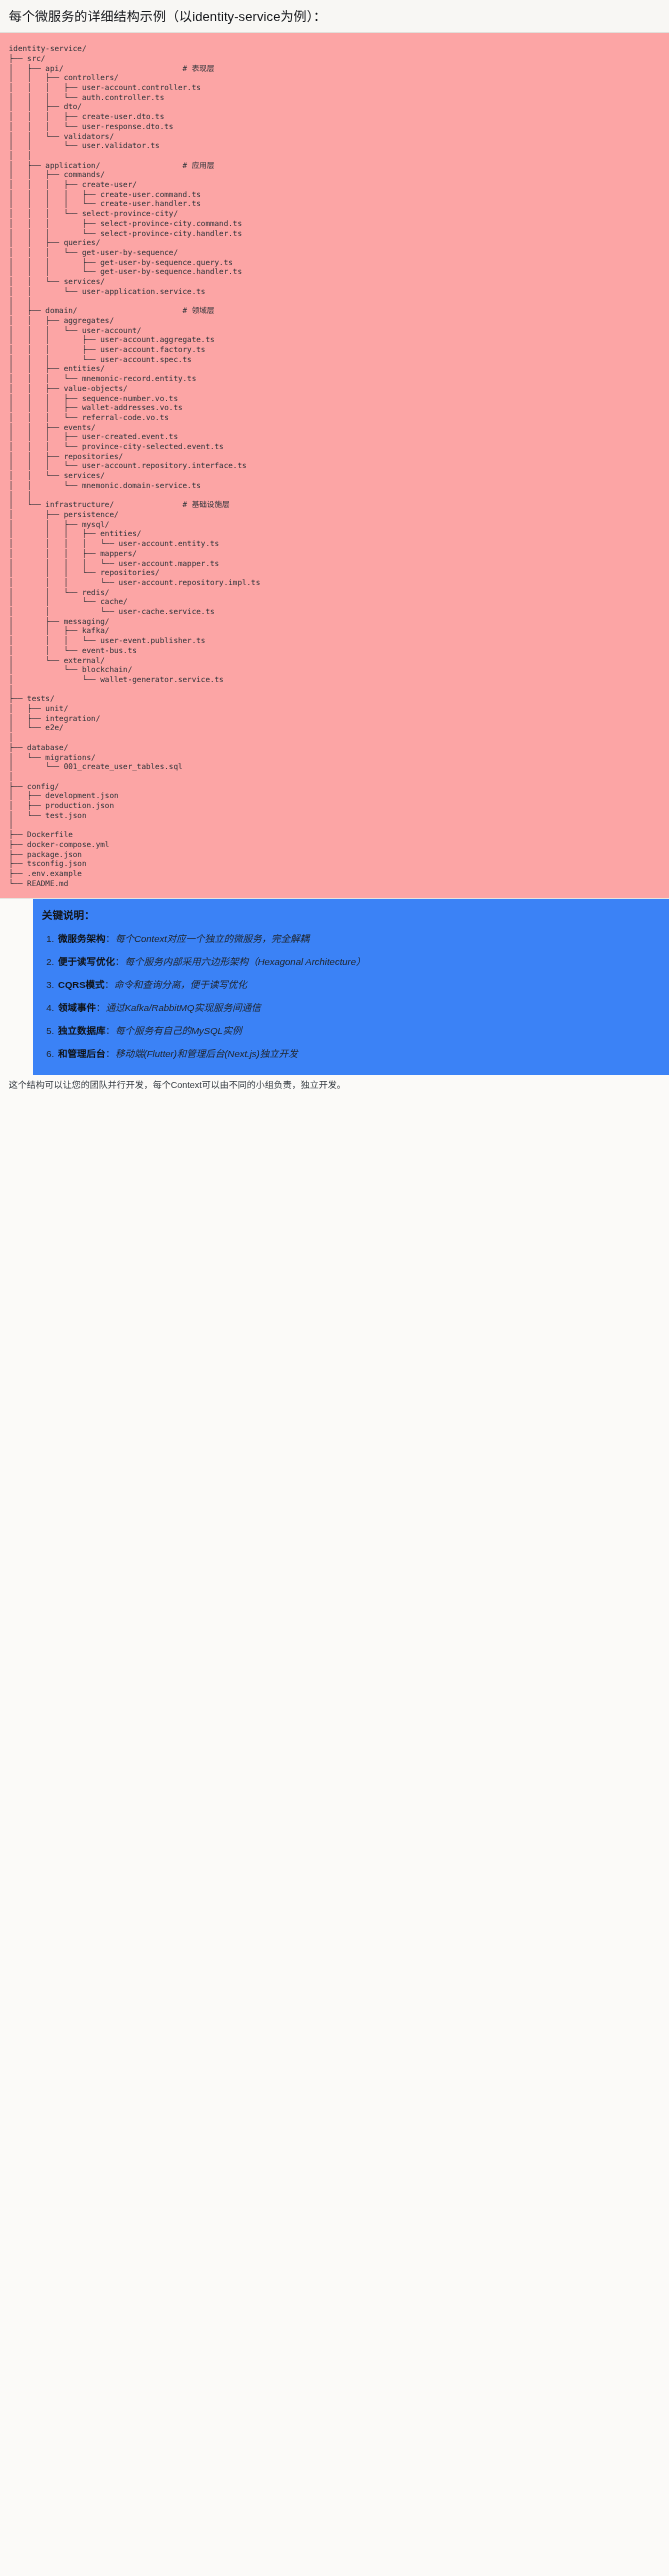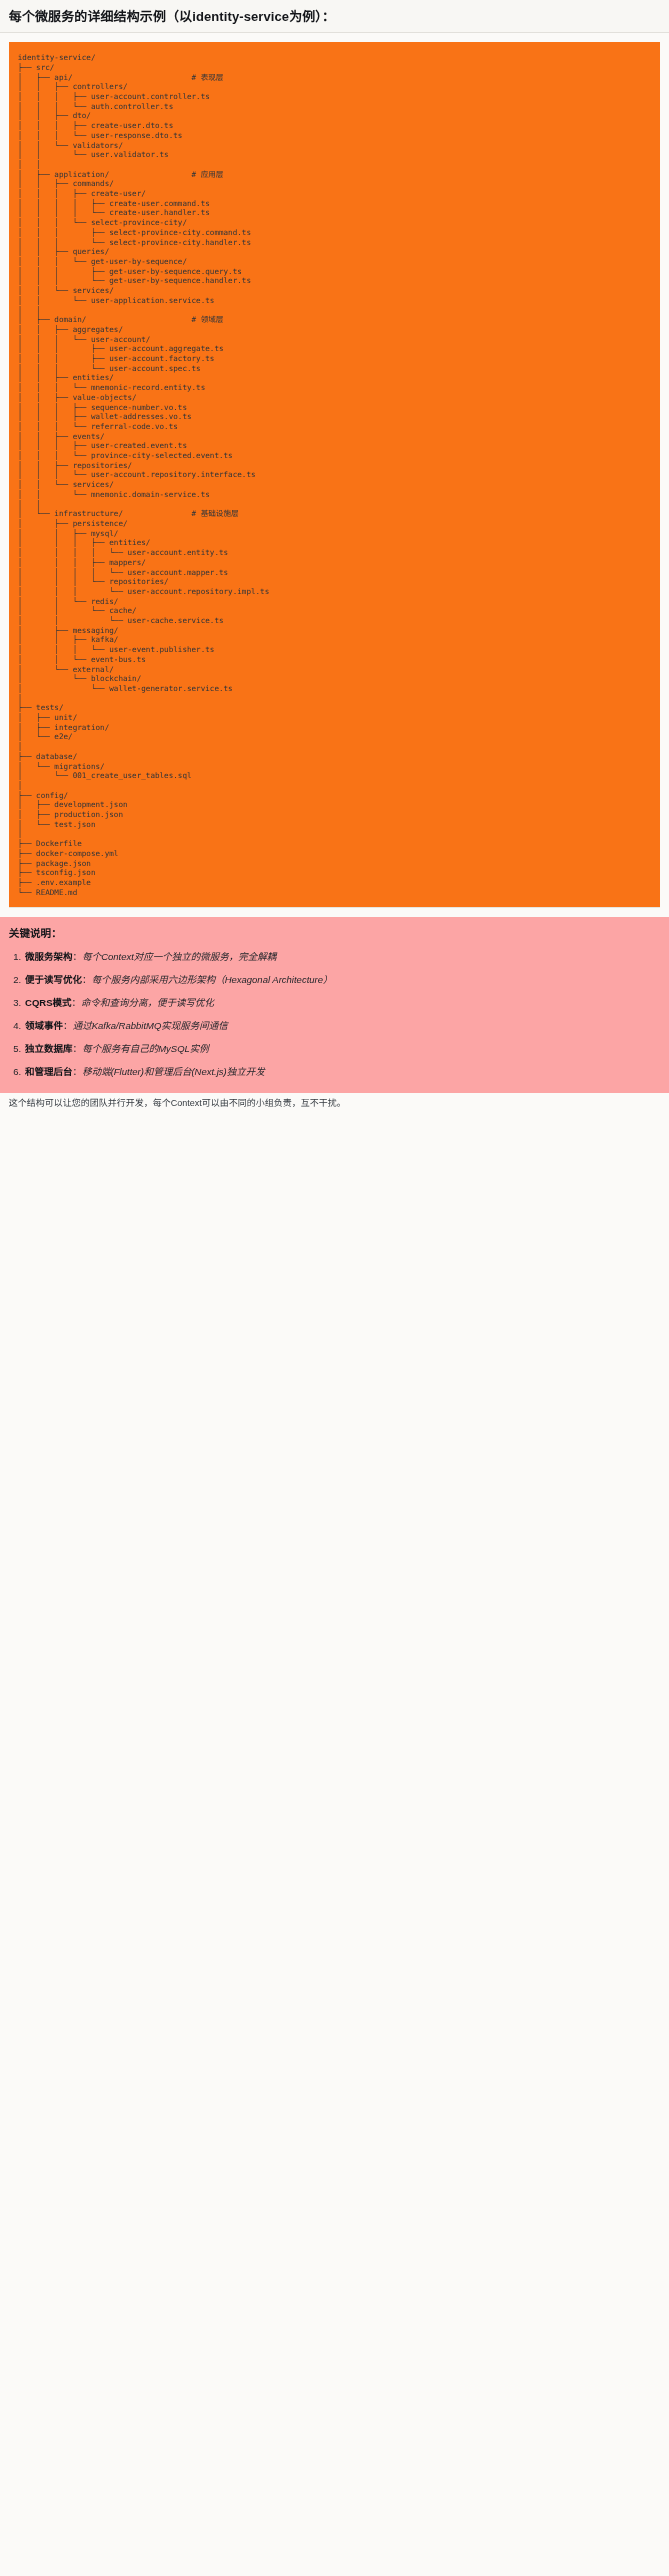--- a/index.html
+++ b/index.html
@@ -17,52 +17,53 @@
   .page {
     width: 669px;
     box-sizing: border-box;
     background: #fbfaf8;
     padding: 0;
   }
 
   
   .doc-title {
     font-size: 13px;
-    font-weight: 700;
+    font-weight: 400;
     letter-spacing: 0.1px;
     color: #14161a;
     padding: 7.5px 8.8px 6.9px 8.8px;
     margin: 0;
     background: #f8f7f4;
     border-bottom: 0.6px solid #e2e0db;
     line-height: 1.35;
   }
 
   
   .tree-block {
-    background: #f97316;
+    background: #fca5a5;
     padding: 11.3px 8.8px 10px 8.8px;
-    margin: 9px;
+    margin: 0;
     border-bottom: 0.6px solid #e6e4df;
   }
   pre.tree {
     margin: 0;
     font-family: "DejaVu Sans Mono", "Liberation Mono", monospace;
     font-size: 7.6px;
     line-height: 9.7px;
     color: #2f343a;
     white-space: pre;
     overflow: visible;
     tab-size: 4;
   }
 
   
   .keypoints {
     padding: 10px 8.8px 5px 8.8px;
-    background: #fca5a5;
+    background: #3b82f6;
+    margin-left: 33px;
   }
   .kp-title {
     font-size: 10.6px;
     font-weight: 700;
     color: #14161a;
     margin: 0 0 8.8px 0;
     line-height: 1.3;
   }
   ol.kp-list {
     margin: 0;
@@ -209,16 +210,16 @@
       </li>
       <li>
         <span class="kp-term">独立数据库</span><span class="kp-sep">：</span><span class="kp-desc">每个服务有自己的MySQL实例</span>
       </li>
       <li>
         <span class="kp-term">和管理后台</span><span class="kp-sep">：</span><span class="kp-desc">移动端(Flutter)和管理后台(Next.js)独立开发</span>
       </li>
     </ol>
   </div>
 
-  <div class="kp-footer">这个结构可以让您的团队并行开发，每个Context可以由不同的小组负责，互不干扰。</div>
+  <div class="kp-footer">这个结构可以让您的团队并行开发，每个Context可以由不同的小组负责，独立开发。</div>
 
 </div>
 
 
 </body></html>

